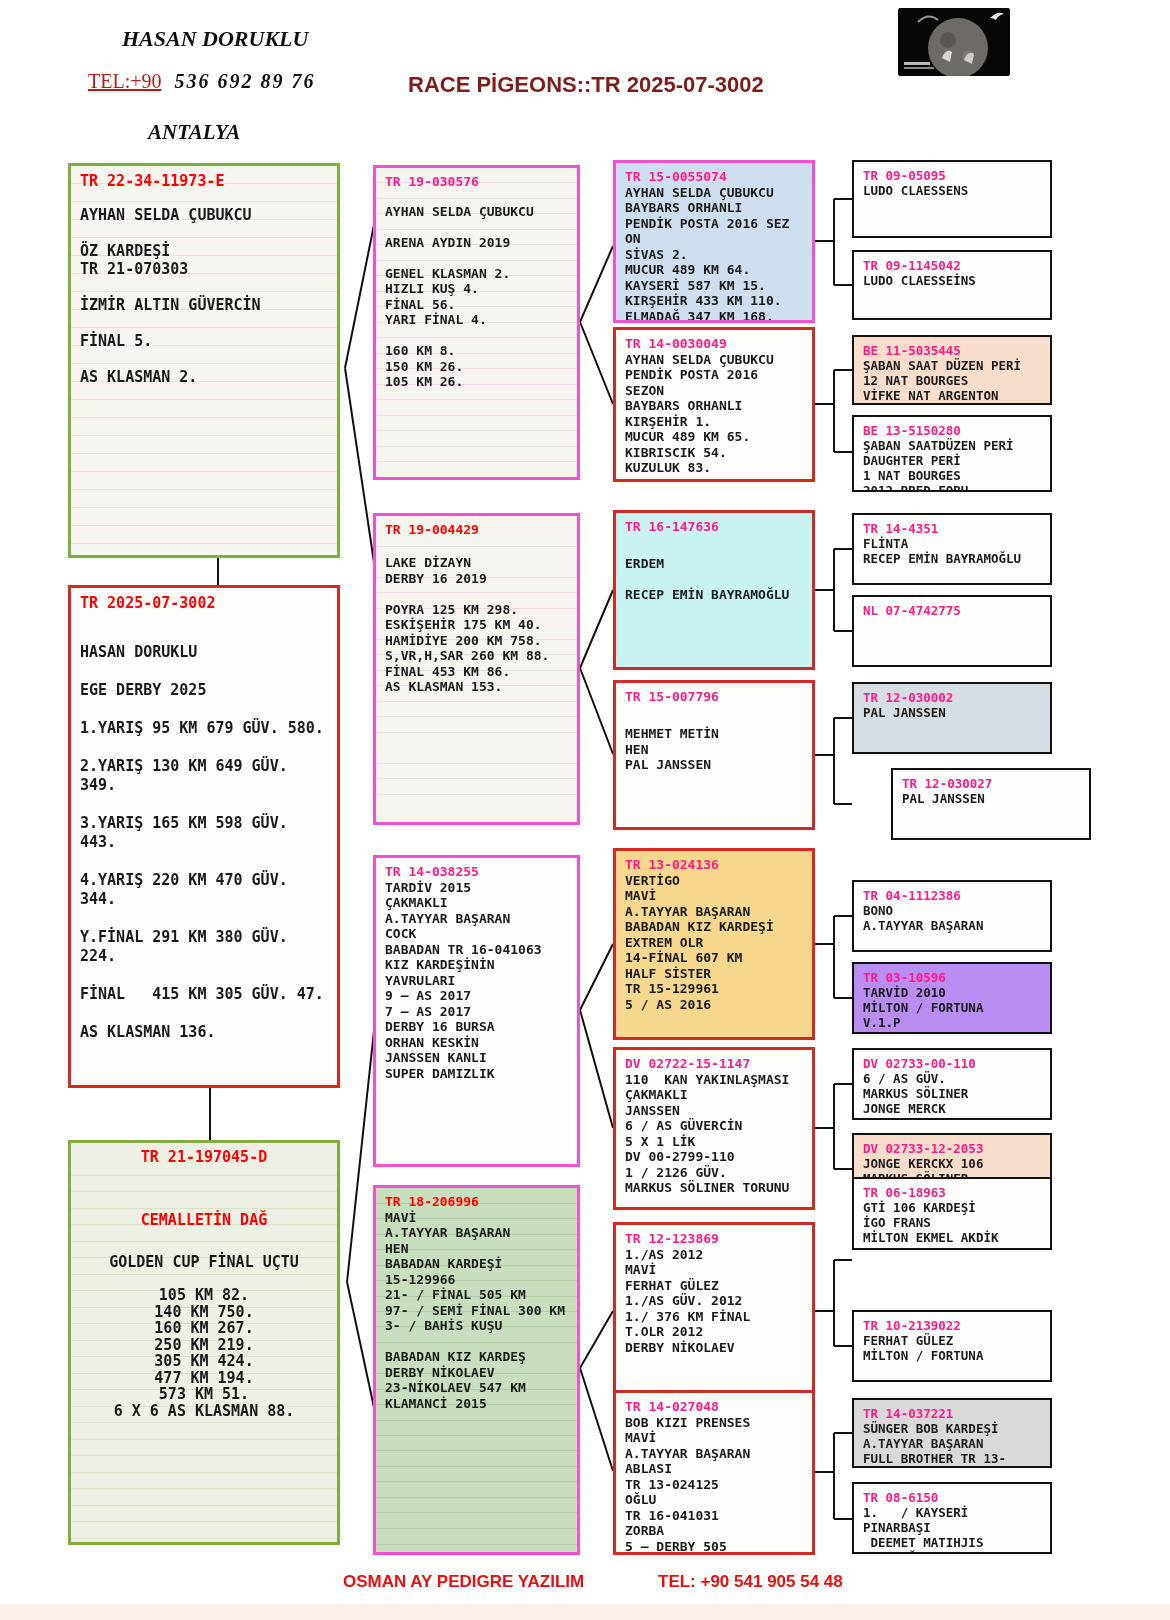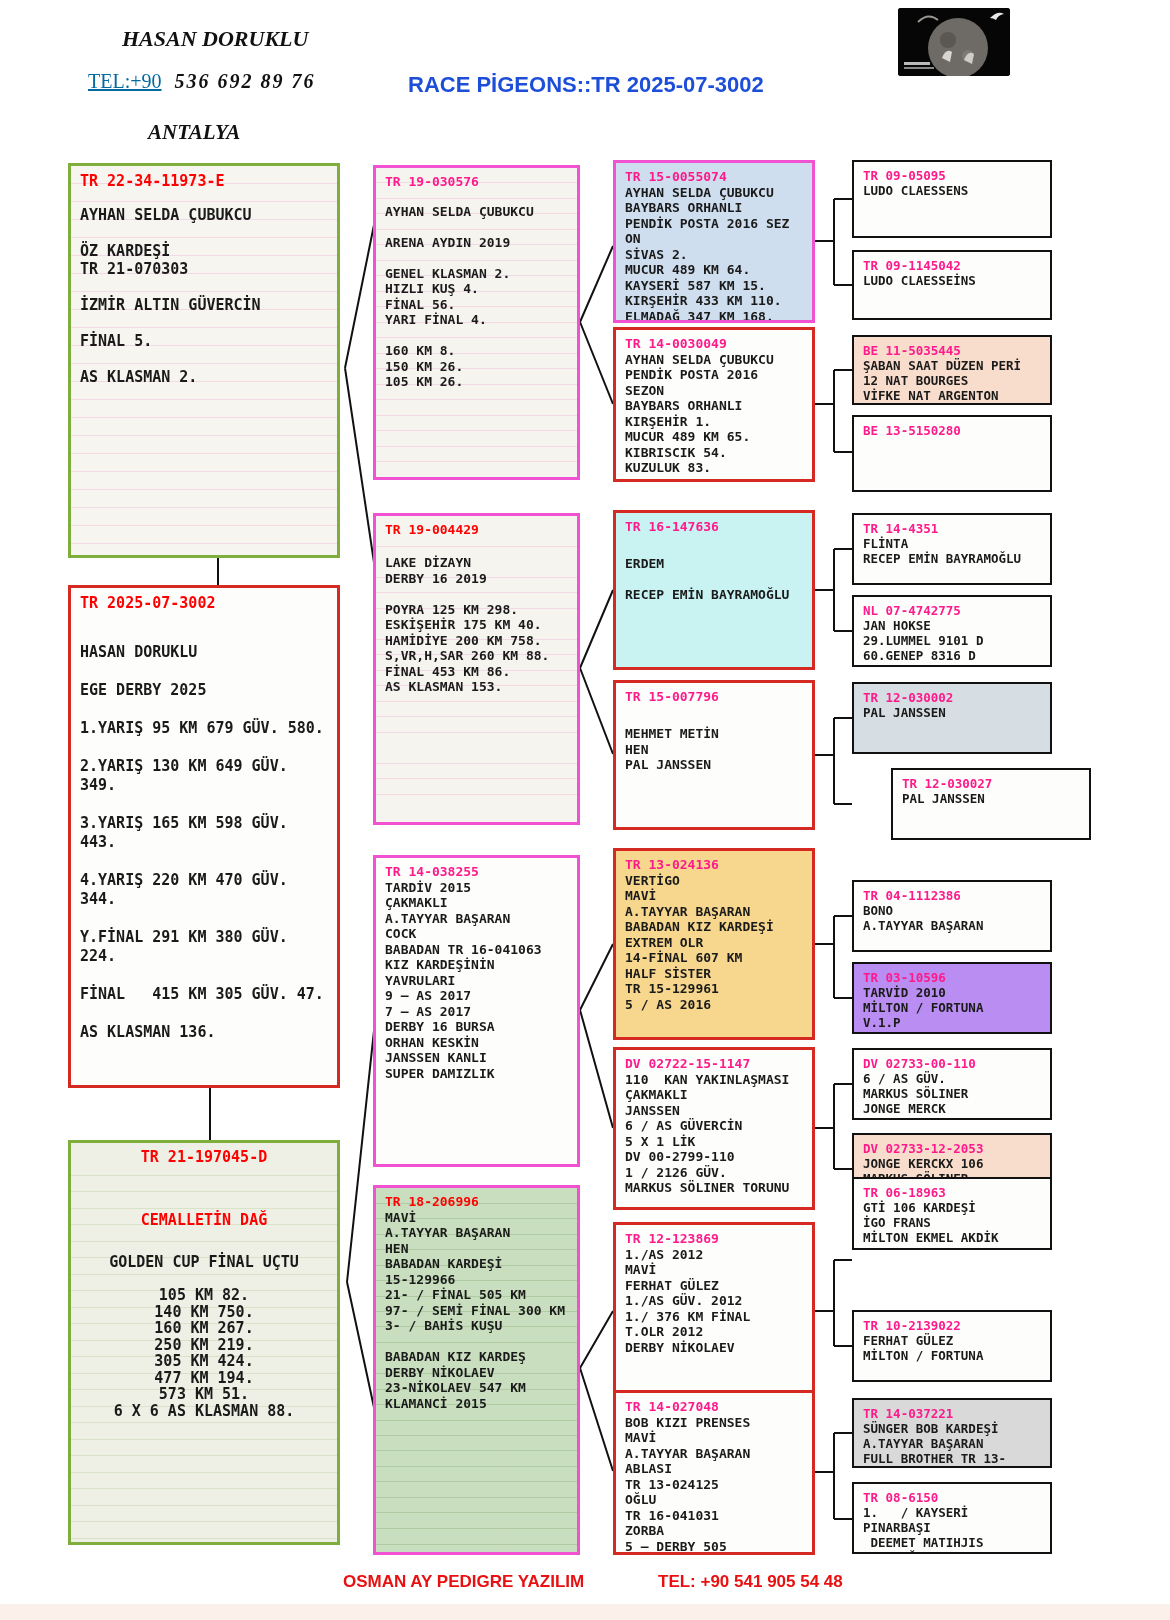--- a/index.html
+++ b/index.html
@@ -3,24 +3,24 @@
 <meta charset="utf-8">
 <style>
   html,body{margin:0;padding:0;}
   body{width:1170px;height:1620px;position:relative;background:#ffffff;
        font-family:"DejaVu Sans Mono",monospace;overflow:hidden;}
   
   .hdr-name{position:absolute;left:122px;top:26px;font-family:"Liberation Serif",serif;
             font-style:italic;font-weight:bold;font-size:22px;color:#111;}
   .hdr-tel{position:absolute;left:88px;top:70px;font-family:"Liberation Serif",serif;
            font-size:20px;}
-  .hdr-tel .lnk{color:#0369a1;text-decoration:underline;}
+  .hdr-tel .lnk{color:#b91c1c;text-decoration:underline;}
   .hdr-tel .num{font-weight:bold;font-style:italic;color:#111;margin-left:8px;letter-spacing:2px;}
   .hdr-title{position:absolute;left:408px;top:72px;font-family:"Liberation Sans",sans-serif;
-             font-weight:bold;font-size:22px;color:#1d4ed8;}
+             font-weight:bold;font-size:22px;color:#7f1d1d;}
   .hdr-city{position:absolute;left:148px;top:120px;font-family:"Liberation Serif",serif;
             font-style:italic;font-weight:bold;font-size:21px;color:#111;}
   .logo{position:absolute;left:898px;top:8px;width:112px;height:68px;background:#050505;
         border-radius:3px;overflow:hidden;}
   
   .ftr{position:absolute;top:1572px;font-family:"Liberation Sans",sans-serif;
        font-weight:bold;font-size:17px;color:#e81010;}
   .ftr.left{left:343px;} .ftr.right{left:658px;}
   .bottom-strip{position:absolute;left:0;top:1604px;width:1170px;height:16px;background:#fbf1ea;}
   
@@ -309,33 +309,34 @@
     <div class="box b-black bg-peach" style="left: 852px; top: 335px; width: 200px; height: 70px; font-size: 12.5px; line-height: 15px;">
     <div class="box-title t-pink">BE 11-5035445</div>
 
     <div class="box-body">ŞABAN SAAT DÜZEN PERİ
 12 NAT BOURGES
 VİFKE NAT ARGENTON</div>
   </div>
     <div class="box b-black bg-white" style="left: 852px; top: 415px; width: 200px; height: 77px; font-size: 12.5px; line-height: 15px;">
     <div class="box-title t-pink">BE 13-5150280</div>
 
+    <div class="box-body">ŞABAN SAATDÜZEN PERİ
+DAUGHTER PERİ
+1 NAT BOURGES
+2012 BRED FORU</div>
   </div>
     <div class="box b-black bg-white" style="left: 852px; top: 513px; width: 200px; height: 72px; font-size: 12.5px; line-height: 15px;">
     <div class="box-title t-pink">TR 14-4351</div>
 
     <div class="box-body">FLİNTA
 RECEP EMİN BAYRAMOĞLU</div>
   </div>
     <div class="box b-black bg-white" style="left: 852px; top: 595px; width: 200px; height: 72px; font-size: 12.5px; line-height: 15px;">
     <div class="box-title t-pink">NL 07-4742775</div>
 
-    <div class="box-body">JAN HOKSE
-29.LUMMEL 9101 D
-60.GENEP 8316 D</div>
   </div>
     <div class="box b-black bg-grayblue" style="left: 852px; top: 682px; width: 200px; height: 72px; font-size: 12.5px; line-height: 15px;">
     <div class="box-title t-pink">TR 12-030002</div>
 
     <div class="box-body">PAL JANSSEN</div>
   </div>
     <div class="box b-black bg-white" style="left: 891px; top: 768px; width: 200px; height: 72px; font-size: 12.5px; line-height: 15px;">
     <div class="box-title t-pink">TR 12-030027</div>
 
     <div class="box-body">PAL JANSSEN</div>

